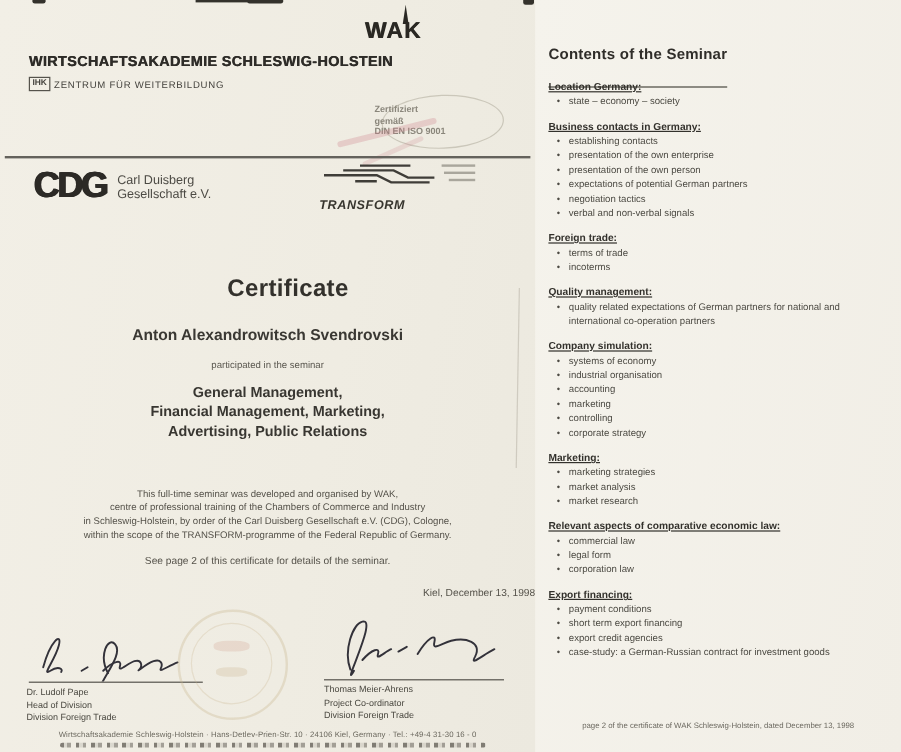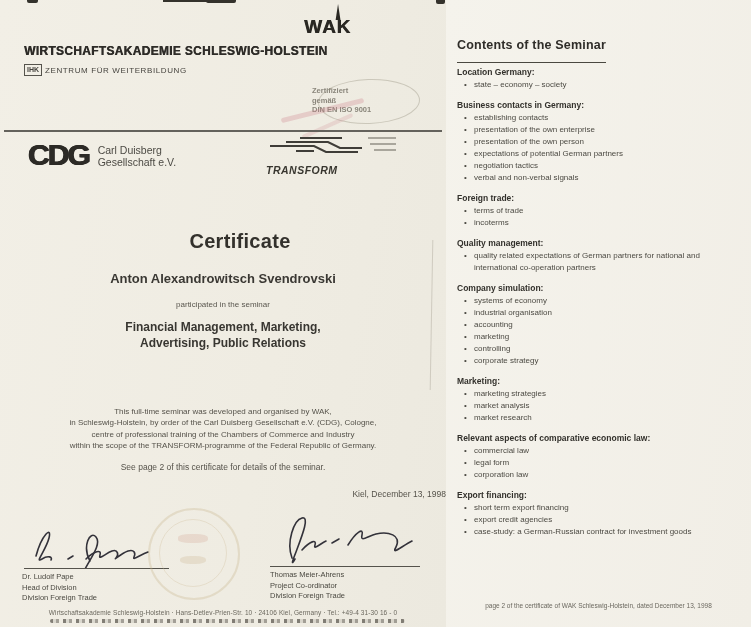--- a/index.html
+++ b/index.html
@@ -68,23 +68,23 @@
                color:#6b685e;letter-spacing:0.1px;}
   .bottom-speckle{position:absolute;left:50px;top:619px;width:355px;height:4px;border-radius:2px;
       background:repeating-linear-gradient(90deg,rgba(70,66,58,0.65) 0 3px,rgba(70,66,58,0.12) 3px 6px,
                  rgba(70,66,58,0.45) 6px 9px,transparent 9px 13px);filter:blur(0.4px);}
   .crease{position:absolute;left:431px;top:240px;width:1px;height:150px;
           background:rgba(120,112,95,0.25);transform:rotate(1deg);}
   
   .page-right{position:absolute;left:446px;top:0;width:305px;height:627px;
               background:linear-gradient(100deg,#f5f3ec,#f1eee6);}
   .contents-title{position:absolute;left:11px;top:38px;font-size:12.5px;font-weight:bold;
-                  color:#2f2d29;border-bottom:1.5px solid #4a4840;padding-bottom:10px;letter-spacing:0.2px;}
+                  color:#2f2d29;border-bottom:1.5px solid #4a4840;padding-bottom:20px;letter-spacing:0.2px;}
   .contents-body{position:absolute;left:11px;top:67px;width:288px;}
-  .sec-h{font-size:8.5px;font-weight:bold;color:#33312c;margin:9px 0 2px;}
+  .sec-h{font-size:8.5px;font-weight:bold;color:#33312c;margin:9px 0 2px;text-decoration:underline;}
   .sec:first-child .sec-h{margin-top:0;}
   .contents-body ul{list-style:none;margin:0;padding:0;}
   .contents-body li{position:relative;font-size:8px;line-height:12px;color:#4c4a43;padding-left:17px;}
   .contents-body li::before{content:"•";position:absolute;left:7px;top:0;color:#4c4a43;}
   .contents-footer{position:absolute;left:0;top:602px;width:100%;text-align:center;font-size:6.5px;
                    color:#6b685f;}
   
   .smudge{position:absolute;background:#34322c;}
   .sm1{left:27px;top:0;width:11px;height:3px;border-radius:0 0 2px 2px;}
   .sm2{left:163px;top:0;width:48px;height:2px;}
@@ -145,27 +145,28 @@
           <rect x="108" y="14" width="22" height="2"></rect>
         </g>
       </svg>
       <div class="transform-label">TRANSFORM</div>
     </div>
 
     <div class="cert-heading">Certificate</div>
     <div class="recipient">Anton Alexandrowitsch Svendrovski</div>
     <div class="participated">participated in the seminar</div>
     <div class="seminar-title">
+        <div>General Management,</div>
         <div>Financial Management, Marketing,</div>
         <div>Advertising, Public Relations</div>
       </div>
     <div class="body-par">
         <div>This full-time seminar was developed and organised by WAK,</div>
+        <div>centre of professional training of the Chambers of Commerce and Industry</div>
         <div>in Schleswig-Holstein, by order of the Carl Duisberg Gesellschaft e.V. (CDG), Cologne,</div>
-        <div>centre of professional training of the Chambers of Commerce and Industry</div>
         <div>within the scope of the TRANSFORM-programme of the Federal Republic of Germany.</div>
       </div>
     <div class="see-page">See page 2 of this certificate for details of the seminar.</div>
     <div class="place-date">Kiel, December 13, 1998</div>
 
     <div class="sig sig-left">
       <svg width="160" height="52" viewBox="0 0 160 52">
         <g stroke="#33323a" stroke-width="1.6" fill="none" stroke-linecap="round">
           <path d="M14 40 C20 18 30 10 27 22 C24 34 12 48 20 43 C26 39 31 41 29 44"></path>
           <path d="M46 43 l5 -3"></path>
@@ -265,20 +266,21 @@
           <div class="sec-h">Relevant aspects of comparative economic law:</div>
           <ul>
             <li>commercial law</li>
             <li>legal form</li>
             <li>corporation law</li>
           </ul>
         </div>
         <div class="sec">
           <div class="sec-h">Export financing:</div>
           <ul>
+            <li>payment conditions</li>
             <li>short term export financing</li>
             <li>export credit agencies</li>
             <li>case-study: a German-Russian contract for investment goods</li>
           </ul>
         </div>
       </div>
     <div class="contents-footer">page 2 of the certificate of WAK Schleswig-Holstein, dated December 13, 1998</div>
   </div>
 
   <div class="smudge sm1"></div>

